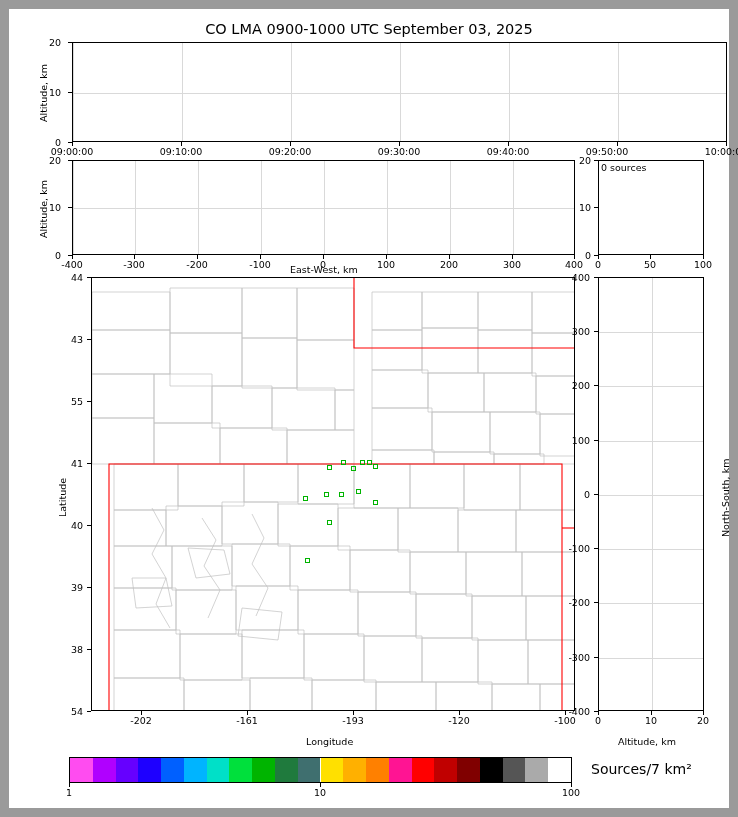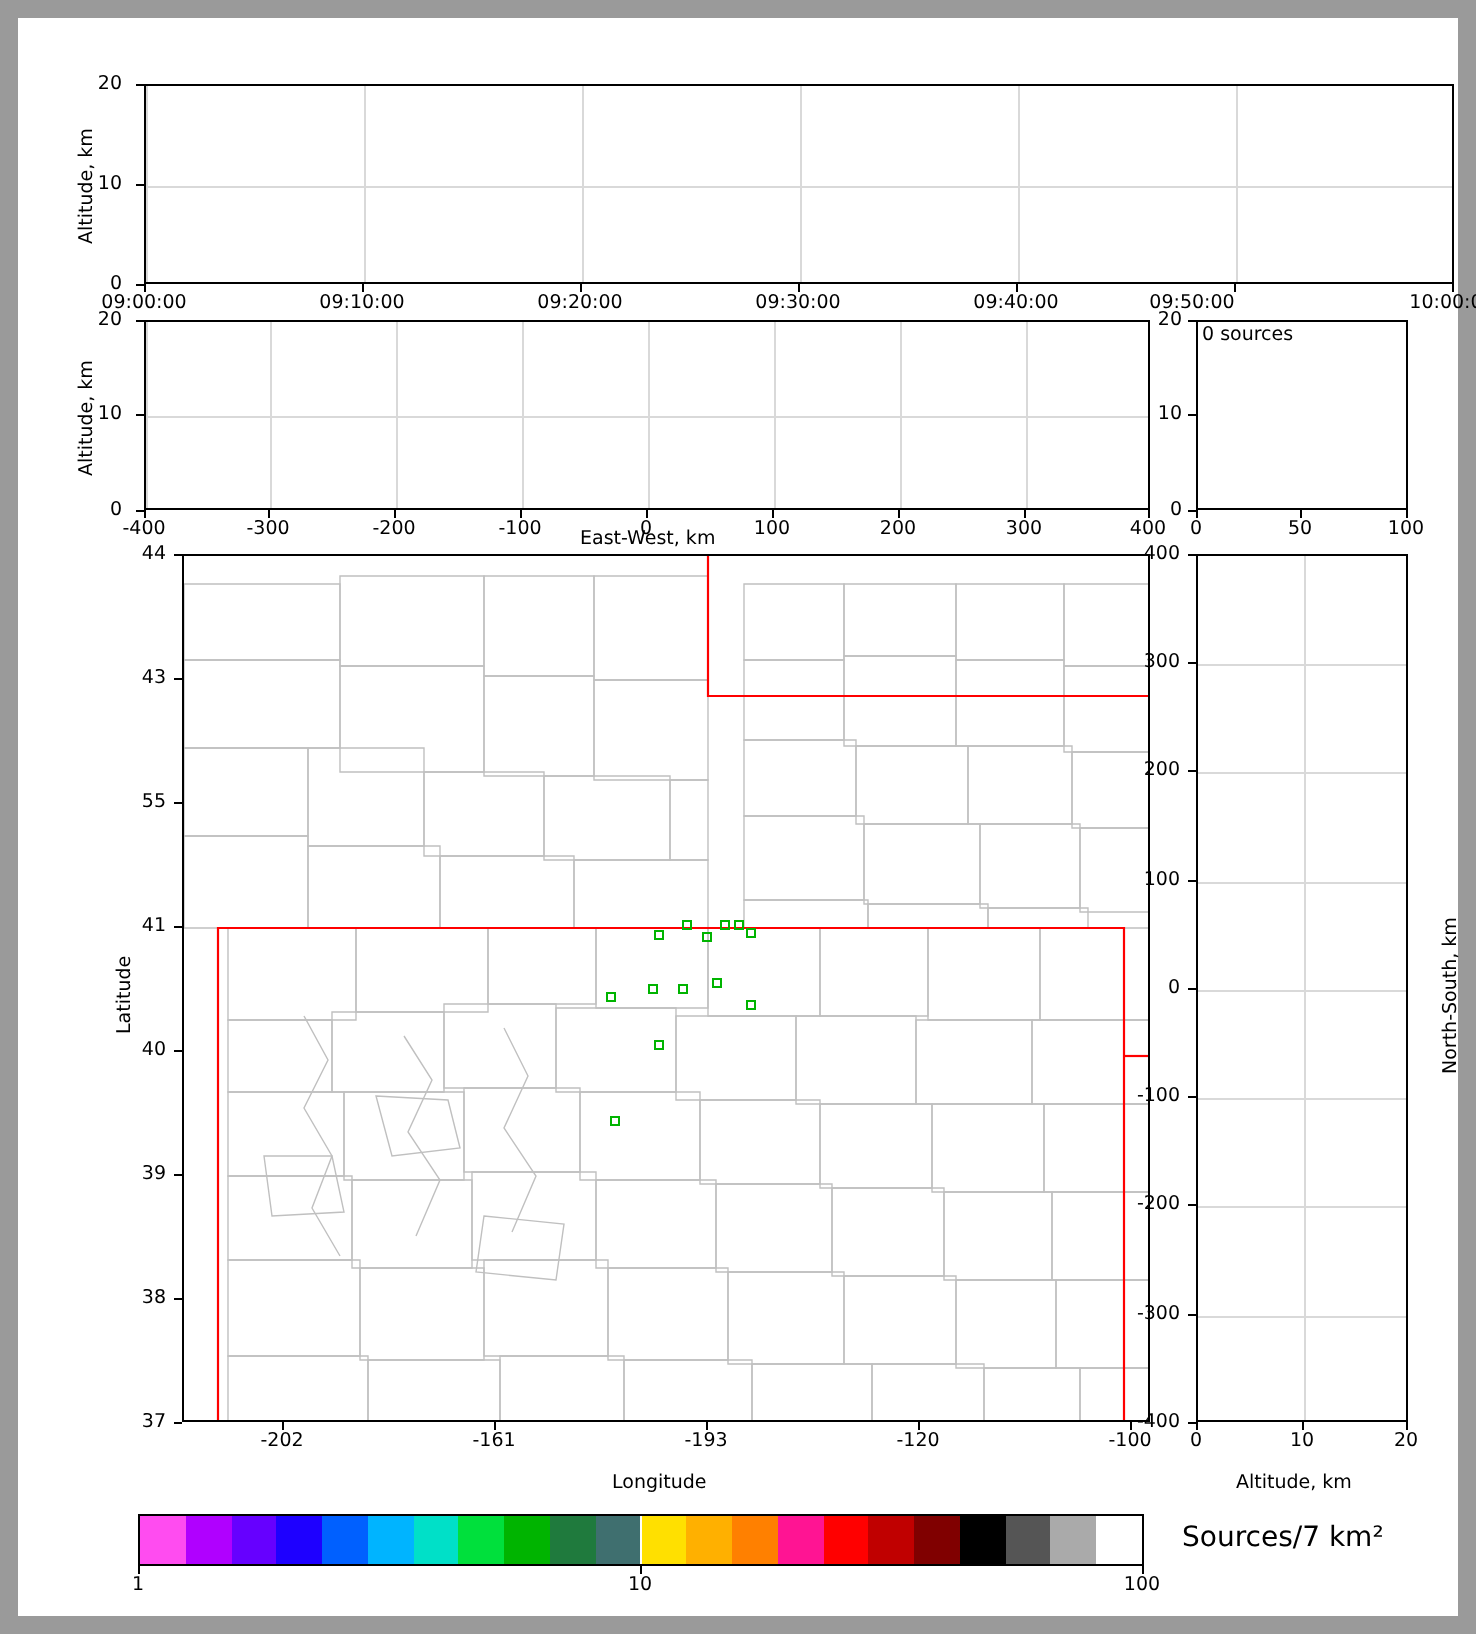--- a/index.html
+++ b/index.html
@@ -43,20 +43,21 @@
   .src-lbl{position:absolute;font-size:9.5px;color:#000;}
   .src-unit{position:absolute;font-size:14px;color:#000;}
   .srcpt{position:absolute;width:5px;height:5px;border:1px solid #00b400;background:transparent;box-sizing:border-box;}
   .mapsvg{position:absolute;left:0;top:0;}
 </style>
 </head>
 <body>
 
 <div id="page">
 
+  <div class="title">CO LMA 0900-1000 UTC September 03, 2025</div>
 
   <div class="panel" style="left:63px;top:33px;width:655px;height:100px;">
 
     <div class="grid-v" style="left:0px;"></div>
     <div class="grid-v" style="left:109px;"></div>
     <div class="grid-v" style="left:218px;"></div>
     <div class="grid-v" style="left:327px;"></div>
     <div class="grid-v" style="left:436px;"></div>
     <div class="grid-v" style="left:545px;"></div>
     <div class="grid-h" style="top:50px;"></div>
@@ -68,21 +69,21 @@
     <div class="tick tick-v" style="left:218px;top:100px;"></div>
     <div class="tick tick-v" style="left:327px;top:100px;"></div>
     <div class="tick tick-v" style="left:436px;top:100px;"></div>
     <div class="tick tick-v" style="left:545px;top:100px;"></div>
     <div class="tick tick-v" style="left:654px;top:100px;"></div>
     <div class="lbl lbl-c" style="left:0px;top:104px;">09:00:00</div>
     <div class="lbl lbl-c" style="left:109px;top:104px;">09:10:00</div>
     <div class="lbl lbl-c" style="left:218px;top:104px;">09:20:00</div>
     <div class="lbl lbl-c" style="left:327px;top:104px;">09:30:00</div>
     <div class="lbl lbl-c" style="left:436px;top:104px;">09:40:00</div>
-    <div class="lbl lbl-c" style="left:524px;top:104px;">09:50:00</div>
+    <div class="lbl lbl-c" style="left:535px;top:104px;">09:50:00</div>
     <div class="lbl lbl-c" style="left:654px;top:104px;">10:00:00</div>
     <div class="tick tick-h" style="left:-4px;top:100px;"></div>
     <div class="tick tick-h" style="left:-4px;top:50px;"></div>
     <div class="tick tick-h" style="left:-4px;top:0px;"></div>
     <div class="lbl lbl-r" style="left:-11px;top:100px;transform:translate(-100%,-50%);">0</div>
     <div class="lbl lbl-r" style="left:-11px;top:50px;transform:translate(-100%,-50%);">10</div>
     <div class="lbl lbl-r" style="left:-11px;top:0px;transform:translate(-100%,-50%);">20</div>
     <div class="axlabel rot" style="left:-34px;top:80px;">Altitude, km</div>
   </div>
 
@@ -285,21 +286,21 @@
     <div class="lbl lbl-c" style="left:474px;top:438px;">-100</div>
 
     <div class="tick tick-h" style="left:-4px;top:434px;"></div>
     <div class="tick tick-h" style="left:-4px;top:372px;"></div>
     <div class="tick tick-h" style="left:-4px;top:310px;"></div>
     <div class="tick tick-h" style="left:-4px;top:248px;"></div>
     <div class="tick tick-h" style="left:-4px;top:186px;"></div>
     <div class="tick tick-h" style="left:-4px;top:124px;"></div>
     <div class="tick tick-h" style="left:-4px;top:62px;"></div>
     <div class="tick tick-h" style="left:-4px;top:0px;"></div>
-    <div class="lbl" style="left:-8px;top:434px;transform:translate(-100%,-50%);">37</div>
+    <div class="lbl" style="left:-8px;top:434px;transform:translate(-100%,-50%);">54</div>
     <div class="lbl" style="left:-8px;top:372px;transform:translate(-100%,-50%);">38</div>
     <div class="lbl" style="left:-8px;top:310px;transform:translate(-100%,-50%);">39</div>
     <div class="lbl" style="left:-8px;top:248px;transform:translate(-100%,-50%);">40</div>
     <div class="lbl" style="left:-8px;top:186px;transform:translate(-100%,-50%);text-align:right;">41</div>
     <div class="lbl" style="left:-8px;top:124px;transform:translate(-100%,-50%);">55</div>
     <div class="lbl" style="left:-8px;top:62px;transform:translate(-100%,-50%);">43</div>
     <div class="lbl" style="left:-8px;top:0px;transform:translate(-100%,-50%);">44</div>
 
     <div class="axlabel rot" style="left:-34px;top:240px;">Latitude</div>
     <div class="axlabel" style="left:215px;top:459px;">Longitude</div>

